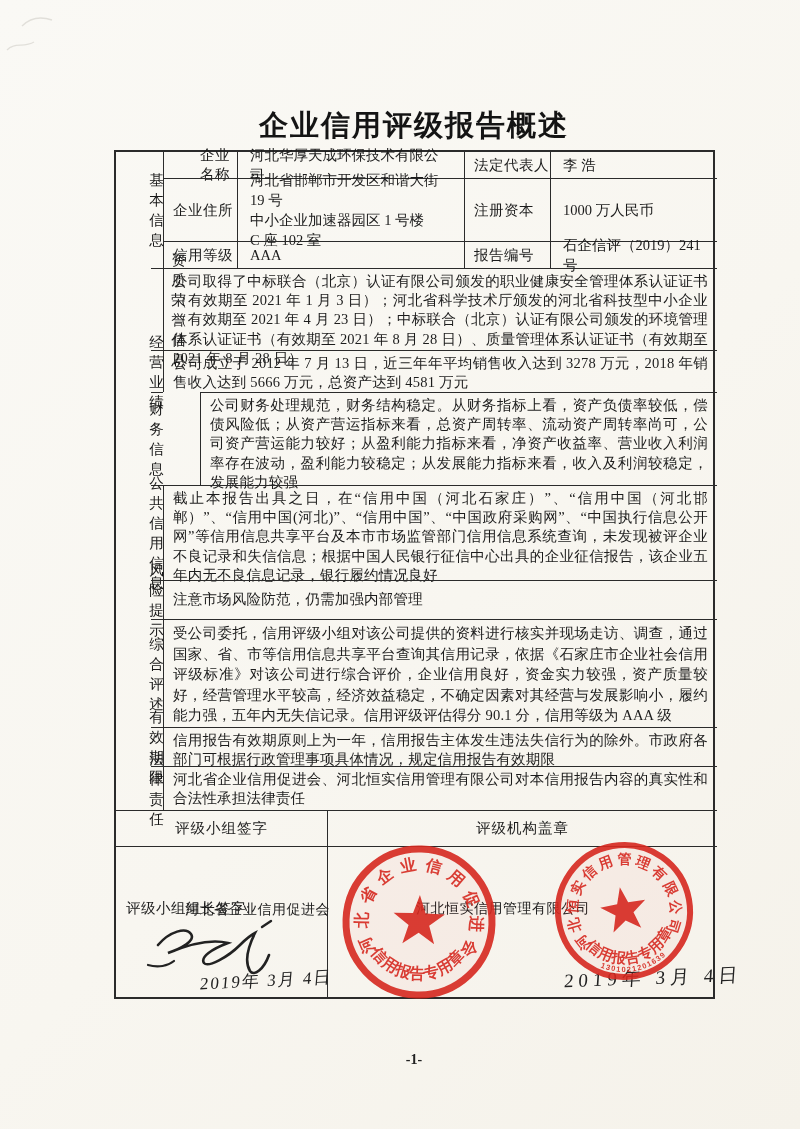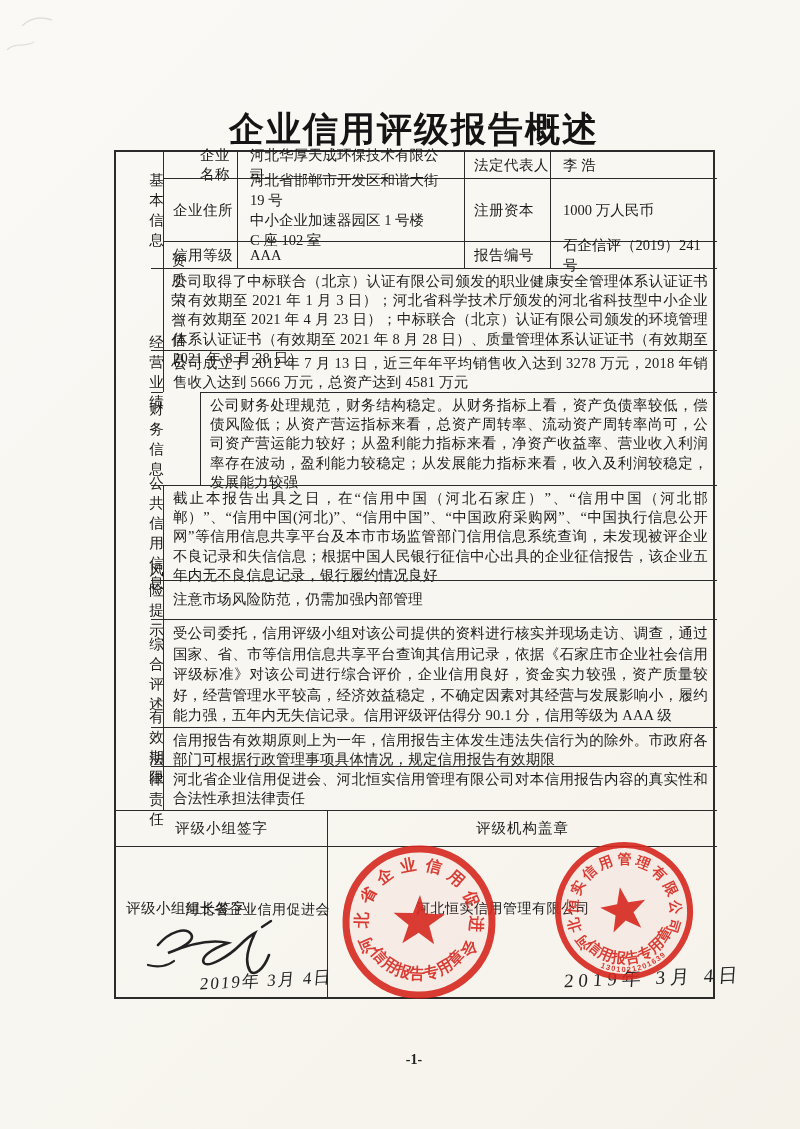--- a/index.html
+++ b/index.html
@@ -10,21 +10,21 @@
     color:#1c1c1c;
     position:relative;
     overflow:hidden;
   }
   .page {
     position:absolute; inset:0;
     background:linear-gradient(135deg,#faf9f5 0%,#f8f6f0 55%,#f5f2ea 100%);
   }
   .title {
     position:absolute; top:106px; left:114px; width:600px;
-    text-align:center; font-size:35px; font-weight:bold; letter-spacing:2px;
+    text-align:center; font-size:29px; font-weight:bold; letter-spacing:2px;
     font-family:Liberation Mono, monospace; color:#141414;
   }
   .doc-table {
     position:absolute; left:114px; top:150px; width:601px;
     display:grid;
     grid-template-columns:47px 74px 227px 86px 167px;
     grid-template-rows:26px 63px 27px 82px 42px 93px 95px 39px 108px 39px 44px 36px 151px;
     border:2px solid #2b2b2b;
     background:transparent;
     font-size:14.5px;

